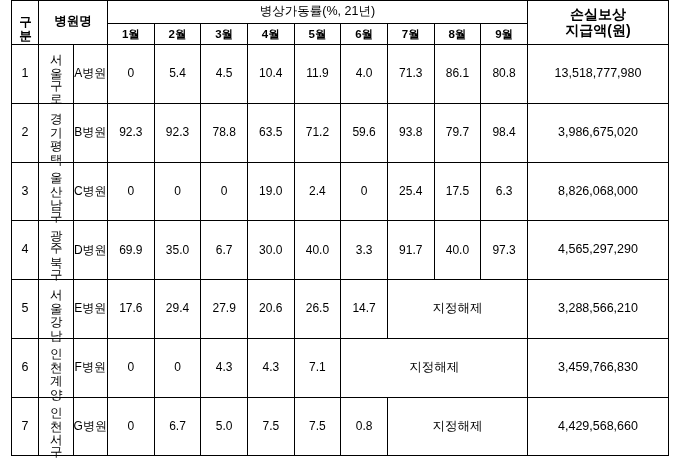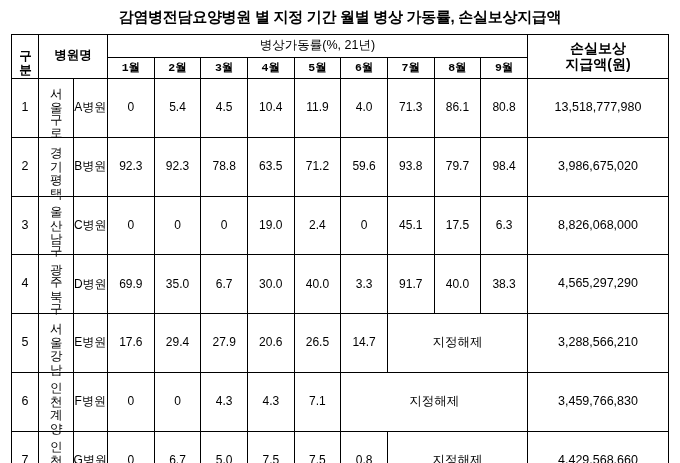--- a/index.html
+++ b/index.html
@@ -63,21 +63,20 @@
   .hdr-rate-group {
     font-weight: normal;
     font-size: 12.5px;
     height: 22px;
   }
   .hdr-month {
     font-weight: bold;
     font-size: 11.5px;
     height: 20px;
     width: 38px;
-    font-family: Liberation Mono, monospace;
   }
   .hdr-comp {
     width: 140px;
     font-weight: bold;
     font-size: 14px;
     line-height: 1.25;
   }
   td.num {
     font-size: 12px;
     height: 37px;
@@ -99,21 +98,20 @@
   }
   td.cancelled {
     font-size: 12.5px;
   }
 </style>
 </head>
 <body>
 
 <div class="page">
 
-  <div class="doc-title">감염병전담요양병원 별 지정 기간 월별 병상 가동률, 손실보상지급액</div>
 
   <table class="main">
     <thead>
       <tr>
         <th class="hdr-gubun" rowspan="2">
           <span class="vert">구분</span>
         </th>
         <th class="hdr-hosp-name" colspan="2" rowspan="2">병원명</th>
         <th class="hdr-rate-group" colspan="9">병상가동률(%, 21년)</th>
         <th class="hdr-comp" rowspan="2">
@@ -167,38 +165,38 @@
         <tr>
           <td class="seq num">3</td>
           <td class="region"><span class="vert">울산남구</span></td>
           <td class="hospname num">C병원</td>
           <td class="num">0</td>
           <td class="num">0</td>
           <td class="num">0</td>
           <td class="num">19.0</td>
           <td class="num">2.4</td>
           <td class="num">0</td>
-          <td class="num">45.1</td>
+          <td class="num">25.4</td>
           <td class="num">17.5</td>
           <td class="num">6.3</td>
           <td class="comp num">8,826,068,000</td>
         </tr>
         <tr>
           <td class="seq num">4</td>
           <td class="region"><span class="vert">광주북구</span></td>
           <td class="hospname num">D병원</td>
           <td class="num">69.9</td>
           <td class="num">35.0</td>
           <td class="num">6.7</td>
           <td class="num">30.0</td>
           <td class="num">40.0</td>
           <td class="num">3.3</td>
           <td class="num">91.7</td>
           <td class="num">40.0</td>
-          <td class="num">38.3</td>
+          <td class="num">97.3</td>
           <td class="comp num">4,565,297,290</td>
         </tr>
         <tr>
           <td class="seq num">5</td>
           <td class="region"><span class="vert">서울강남</span></td>
           <td class="hospname num">E병원</td>
           <td class="num">17.6</td>
           <td class="num">29.4</td>
           <td class="num">27.9</td>
           <td class="num">20.6</td>

